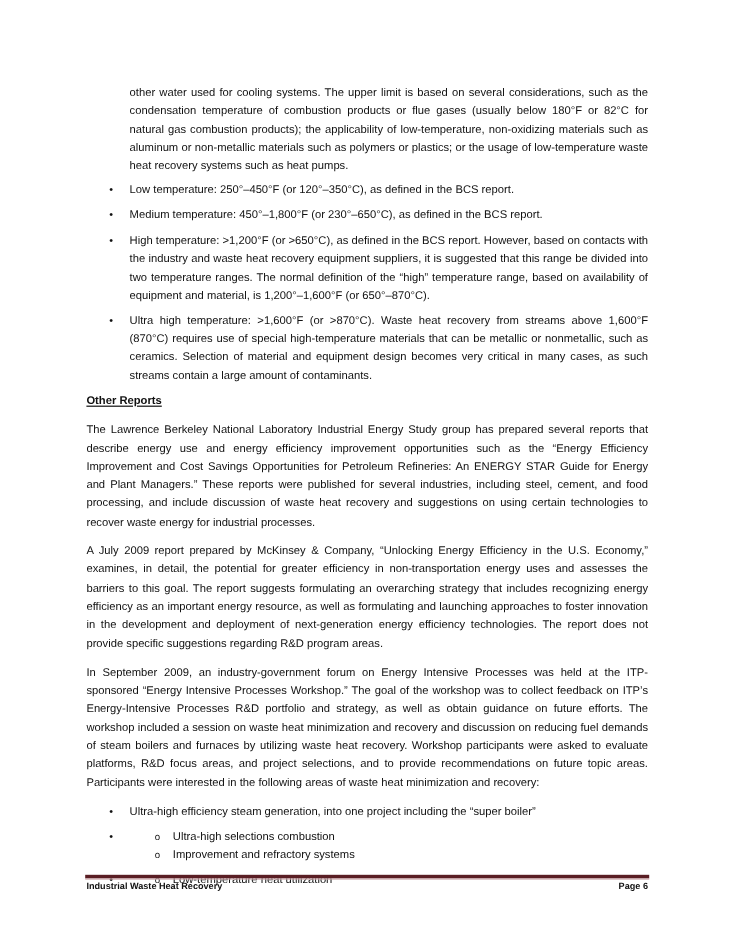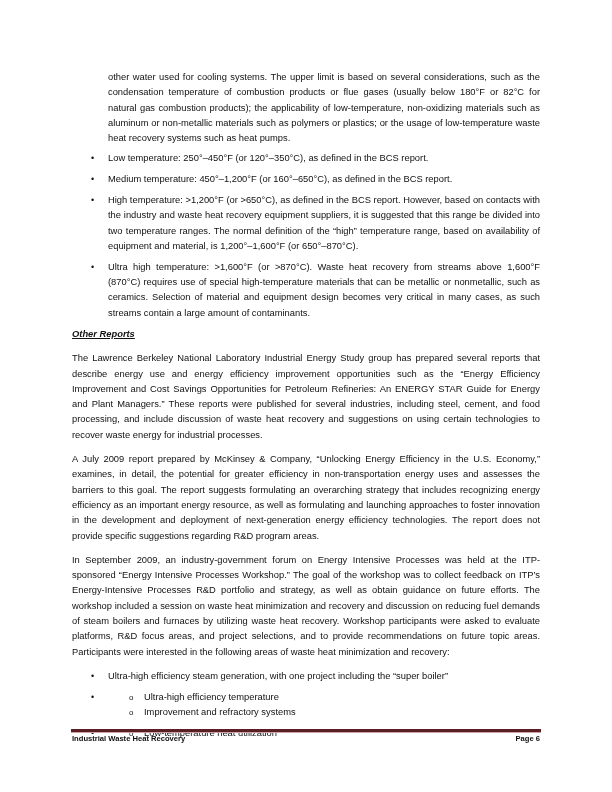--- a/index.html
+++ b/index.html
@@ -75,21 +75,20 @@
       margin: 0;
     }
     ul.sub > li > .sub-mark {
       position: absolute;
       left: 21px;
       top: 0;
       font-size: 8px;
     }
     .section-heading {
       font-weight: bold;
-      font-style: italic;
       text-decoration: underline;
       margin-top: 6px;
       margin-bottom: 9px;
     }
     .footer-rule {
       position: absolute;
       left: 71px;
       top: 729px;
       width: 470px;
       height: 3px;
@@ -124,49 +123,49 @@
 
     <p class="indent-para">other water used for cooling systems. The upper limit is based on several considerations, such as the condensation temperature of combustion products or flue gases (usually below 180°F or 82°C for natural gas combustion products); the applicability of low-temperature, non-oxidizing materials such as aluminum or non-metallic materials such as polymers or plastics; or the usage of low-temperature waste heat recovery systems such as heat pumps.</p>
 
     <ul class="bullets">
       <li>
         <span class="bullet-mark">•</span>
         <span class="li-text">Low temperature: 250°–450°F (or 120°–350°C), as defined in the BCS report.</span>
       </li>
       <li>
         <span class="bullet-mark">•</span>
-        <span class="li-text">Medium temperature: 450°–1,200°F (or 160°–650°C), as defined in the BCS report.</span>
+        <span class="li-text">Medium temperature: 450°–1,800°F (or 230°–650°C), as defined in the BCS report.</span>
       </li>
       <li>
         <span class="bullet-mark">•</span>
         <span class="li-text">High temperature: &gt;1,200°F (or &gt;650°C), as defined in the BCS report. However, based on contacts with the industry and waste heat recovery equipment suppliers, it is suggested that this range be divided into two temperature ranges. The normal definition of the “high” temperature range, based on availability of equipment and material, is 1,200°–1,600°F (or 650°–870°C).</span>
       </li>
       <li>
         <span class="bullet-mark">•</span>
         <span class="li-text">Ultra high temperature: &gt;1,600°F (or &gt;870°C). Waste heat recovery from streams above 1,600°F (870°C) requires use of special high-temperature materials that can be metallic or nonmetallic, such as ceramics. Selection of material and equipment design becomes very critical in many cases, as such streams contain a large amount of contaminants.</span>
       </li>
     </ul>
 
     <p class="section-heading">Other Reports</p>
 
     <p class="para">The Lawrence Berkeley National Laboratory Industrial Energy Study group has prepared several reports that describe energy use and energy efficiency improvement opportunities such as the “Energy Efficiency Improvement and Cost Savings Opportunities for Petroleum Refineries: An ENERGY STAR Guide for Energy and Plant Managers.” These reports were published for several industries, including steel, cement, and food processing, and include discussion of waste heat recovery and suggestions on using certain technologies to recover waste energy for industrial processes.</p>
     <p class="para">A July 2009 report prepared by McKinsey &amp; Company, “Unlocking Energy Efficiency in the U.S. Economy,” examines, in detail, the potential for greater efficiency in non-transportation energy uses and assesses the barriers to this goal. The report suggests formulating an overarching strategy that includes recognizing energy efficiency as an important energy resource, as well as formulating and launching approaches to foster innovation in the development and deployment of next-generation energy efficiency technologies. The report does not provide specific suggestions regarding R&amp;D program areas.</p>
     <p class="para">In September 2009, an industry-government forum on Energy Intensive Processes was held at the ITP-sponsored “Energy Intensive Processes Workshop.” The goal of the workshop was to collect feedback on ITP’s Energy-Intensive Processes R&amp;D portfolio and strategy, as well as obtain guidance on future efforts. The workshop included a session on waste heat minimization and recovery and discussion on reducing fuel demands of steam boilers and furnaces by utilizing waste heat recovery. Workshop participants were asked to evaluate platforms, R&amp;D focus areas, and project selections, and to provide recommendations on future topic areas. Participants were interested in the following areas of waste heat minimization and recovery:</p>
 
     <ul class="bullets">
       <li>
         <span class="bullet-mark">•</span>
-        <span class="li-text">Ultra-high efficiency steam generation, with one project including the “super boiler”</span>
+        <span class="li-text">Ultra-high efficiency steam generation, into one project including the “super boiler”</span>
       </li>
       <li>
         <span class="bullet-mark">•</span>
         <ul class="sub">
           <li>
             <span class="sub-mark">o</span>
-            <span>Ultra-high efficiency temperature</span>
+            <span>Ultra-high selections combustion</span>
           </li>
           <li>
             <span class="sub-mark">o</span>
             <span>Improvement and refractory systems</span>
           </li>
         </ul>
       </li>
       <li>
         <span class="bullet-mark">•</span>
         <ul class="sub">

